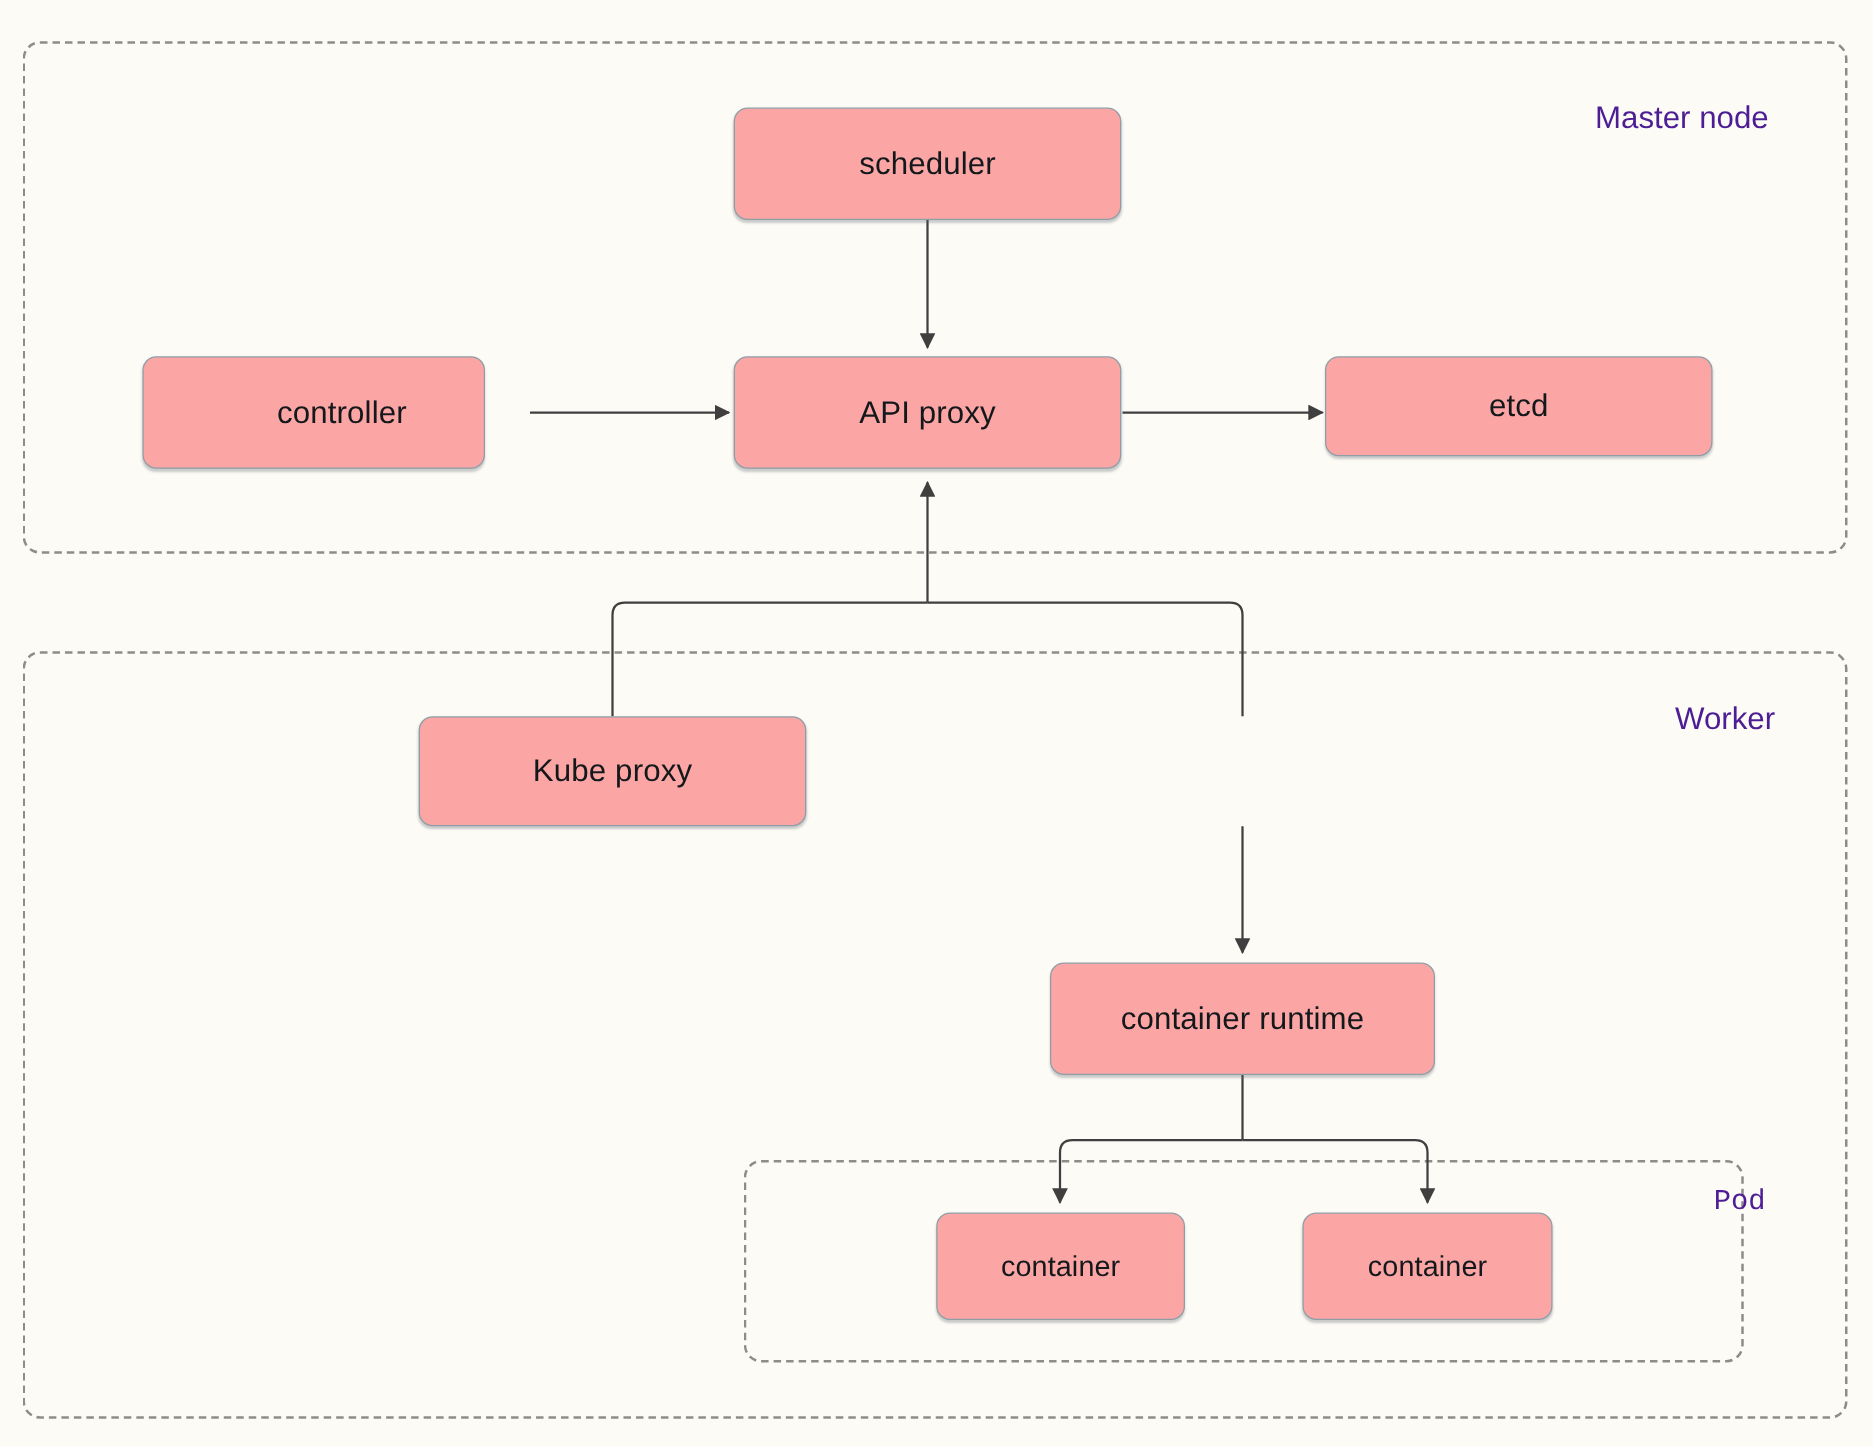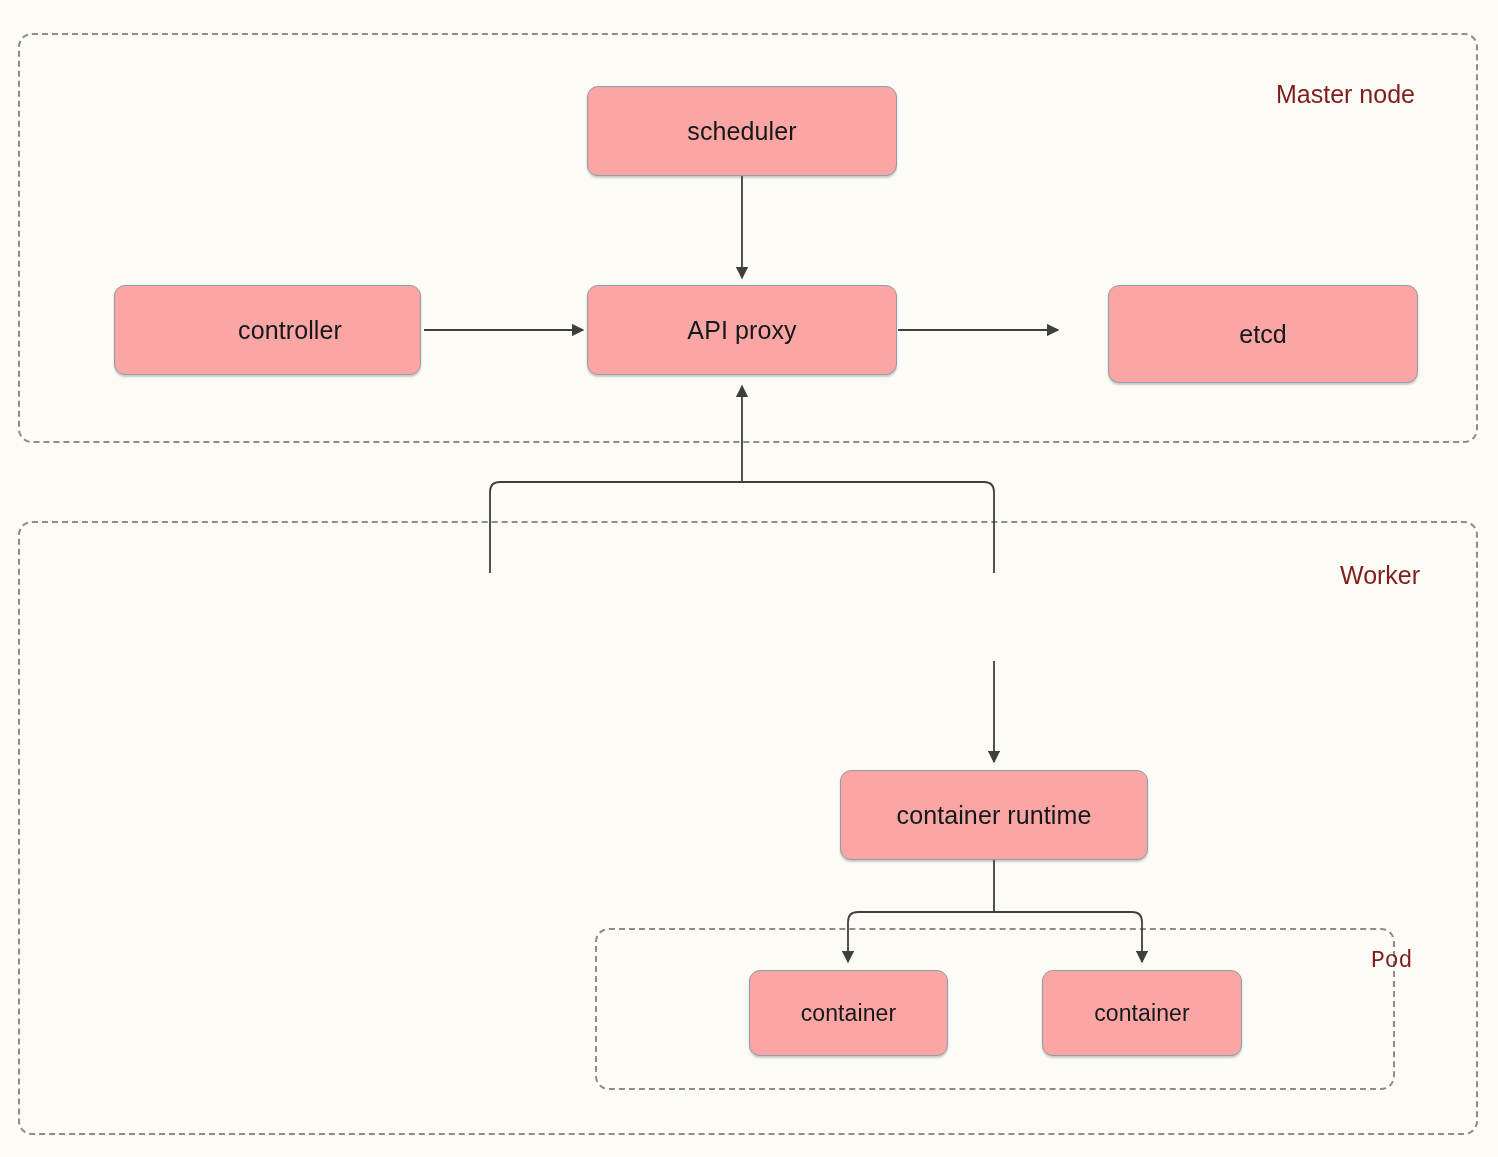--- a/index.html
+++ b/index.html
@@ -25,21 +25,21 @@
   
   .group {
     position: absolute;
     border: 2px dashed #8d8d88;
     border-radius: 14px;
     box-sizing: border-box;
     background: transparent;
   }
   .group-label {
     position: absolute;
-    color: #7f1d1d;
+    color: #4c1d95;
     font-size: 25px;
     line-height: 1;
     white-space: nowrap;
   }
   .group-label.small {
     font-size: 23px;
   }
   
   .node {
     position: absolute;
@@ -90,26 +90,27 @@
 
     <path d="M 994 661 L 994 762" fill="none" stroke="#3f3f3f" stroke-width="1.8" marker-end="url(#arrow)"></path>
 
     <path d="M 994 860 L 994 912" fill="none" stroke="#3f3f3f" stroke-width="1.8"></path>
     <path d="M 994 912 L 858 912 Q 848 912 848 922 L 848 962" fill="none" stroke="#3f3f3f" stroke-width="1.8" marker-end="url(#arrow)"></path>
     <path d="M 994 912 L 1132 912 Q 1142 912 1142 922 L 1142 962" fill="none" stroke="#3f3f3f" stroke-width="1.8" marker-end="url(#arrow)"></path>
   </svg>
 
   <div class="node" style="left:587px; top:86px; width:310px; height:90px;">scheduler</div>
 
-  <div class="node" style="left:114px; top:285px; width:307px; height:90px;padding-left:45px;">controller</div>
+  <div class="node" style="left:114px; top:285px; width:274px; height:90px;padding-left:45px;">controller</div>
 
   <div class="node" style="left:587px; top:285px; width:310px; height:90px;">API proxy</div>
 
-  <div class="node" style="left:1060px; top:285px; width:310px; height:98px;margin-left:48px;">etcd</div>
+  <div class="node" style="left:1060px; top:285px; width:310px; height:80px;">etcd</div>
 
+  <div class="node" style="left:335px; top:573px; width:310px; height:88px;">Kube proxy</div>
 
 
   <div class="node" style="left:840px; top:770px; width:308px; height:90px;text-align:right;">container runtime</div>
 
   <div class="node small-text" style="left:749px; top:970px; width:199px; height:86px;">container</div>
 
   <div class="node small-text" style="left:1042px; top:970px; width:200px; height:86px;">container</div>
 
 </div>
 

